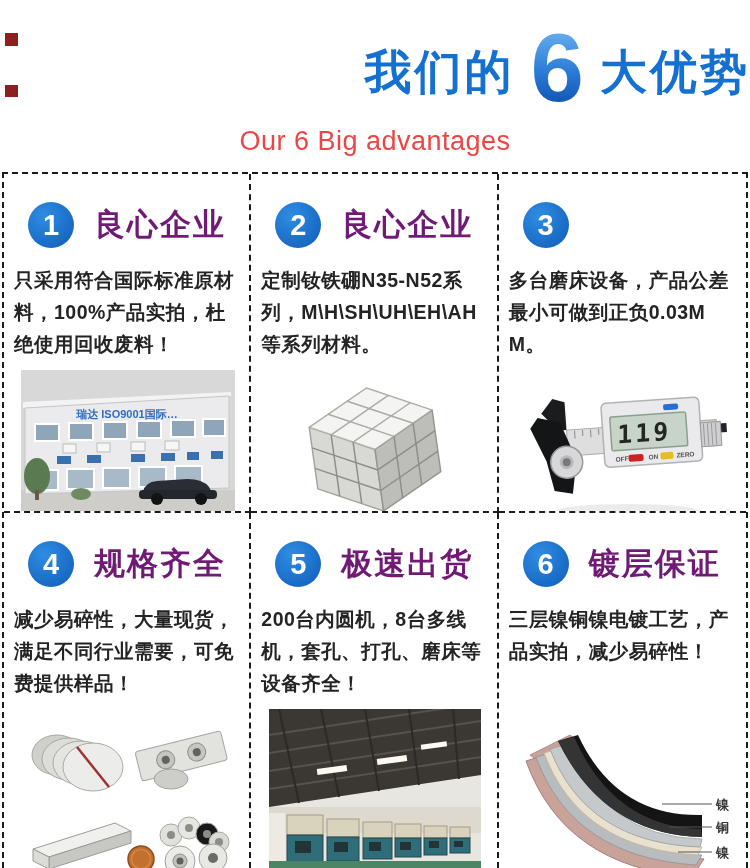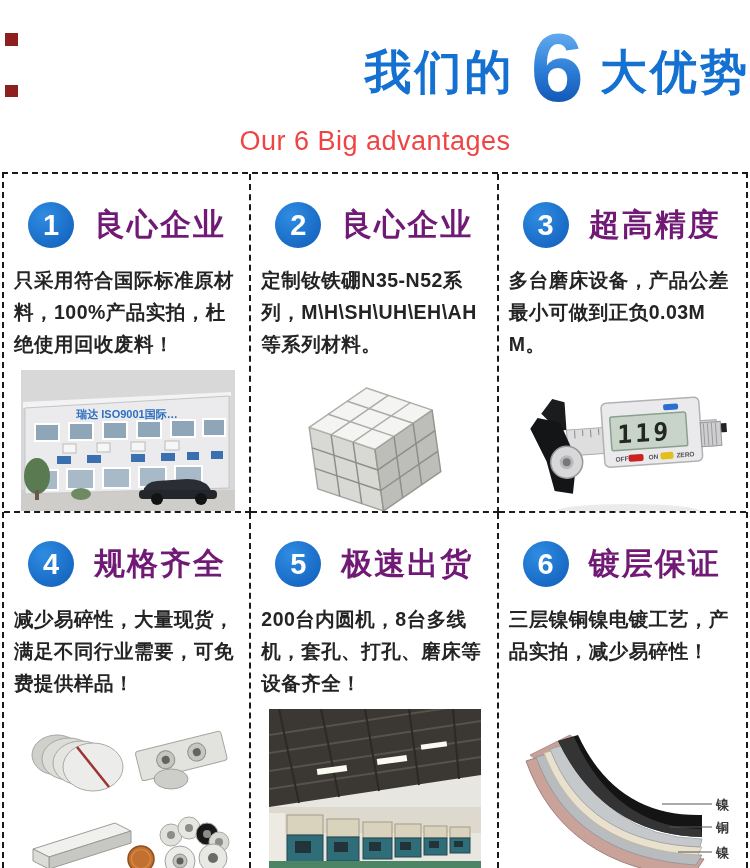--- a/index.html
+++ b/index.html
@@ -164,21 +164,20 @@
         </g>
       </svg>
     </div>
   </div>
 
   <div class="cell cb">
     <div class="card-head">
       <div class="badge">
           <span>3</span>
         </div>
-      <div class="card-title">超高精度</div>
     </div>
     <div class="card-body">多台磨床设备，产品公差最小可做到正负0.03MM。</div>
     <div class="card-image">
       <svg width="214" height="158" viewBox="0 0 214 158">
         <ellipse cx="112" cy="142" rx="74" ry="8" fill="#000000" opacity="0.08"></ellipse>
         <g transform="rotate(-4 110 80)">
           <rect x="196" y="60" width="16" height="9" fill="#222326"></rect>
           <rect x="52" y="56" width="150" height="26" fill="#dededf" stroke="#a8a8aa" stroke-width="1"></rect>
           <g stroke="#8b8b8e" stroke-width="1">
             <line x1="60" y1="57" x2="60" y2="65"></line>

